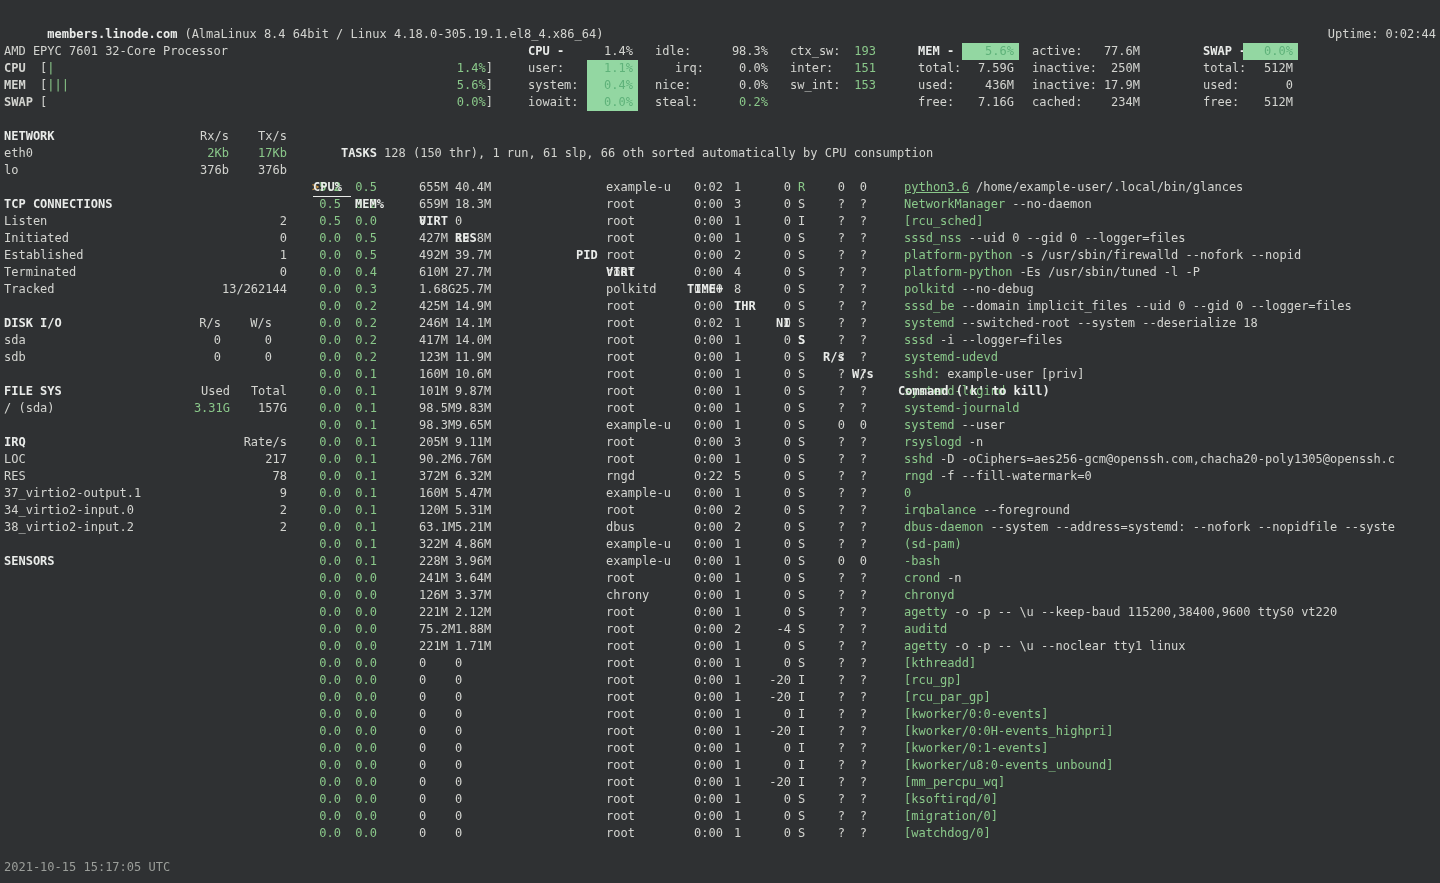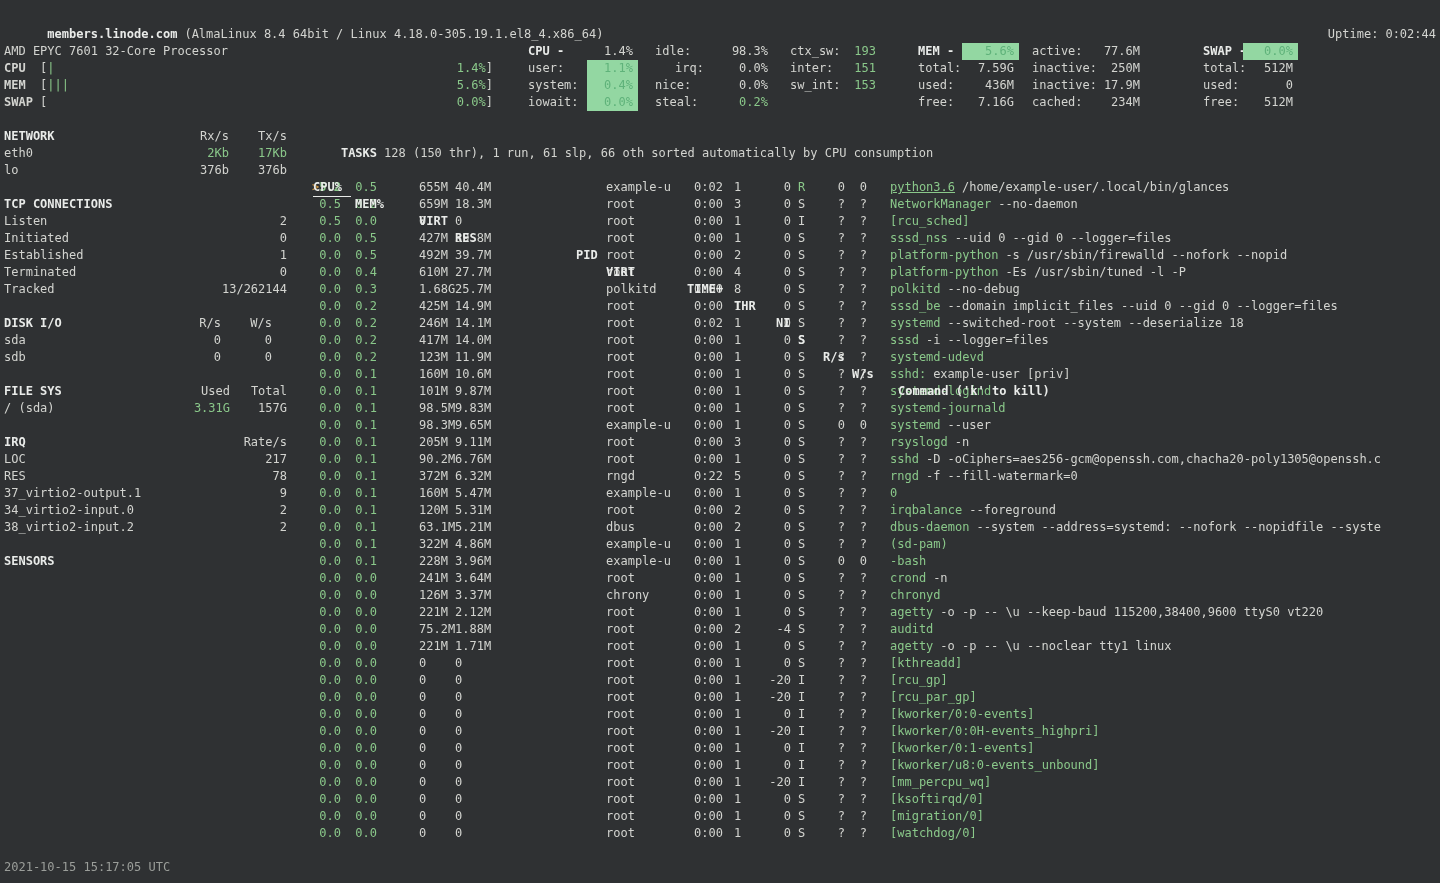--- a/index.html
+++ b/index.html
@@ -55,21 +55,21 @@
   .tc-virt{width:36px;margin-left:42px;}
   .tc-res{width:44px;}
   .tc-pid{width:99px;margin-top:14px;}
   .tc-user{width:77px;margin-left:8px;}
   .tc-time{width:40px;text-align:right;}
   .tc-thr{width:14px;margin-left:11px;}
   .tc-ni{width:43px;text-align:right;}
   .tc-s{width:14px;margin-left:7px;}
   .tc-rs{width:26px;margin-left:7px;text-align:right;}
   .tc-ws{width:18px;margin-left:4px;text-align:right;}
-  .tc-cmd{margin-left:23px;flex:1;flex-shrink:1;overflow:hidden;}
+  .tc-cmd{margin-left:37px;flex:1;flex-shrink:1;overflow:hidden;}
   .args{margin-left:7px;}
   #timestamp{left:4px;top:859px;}
 </style>
 </head>
 <body>
 
 <div class="screen">
 
   <div id="topline" class="abs">
     <span class="pre">

